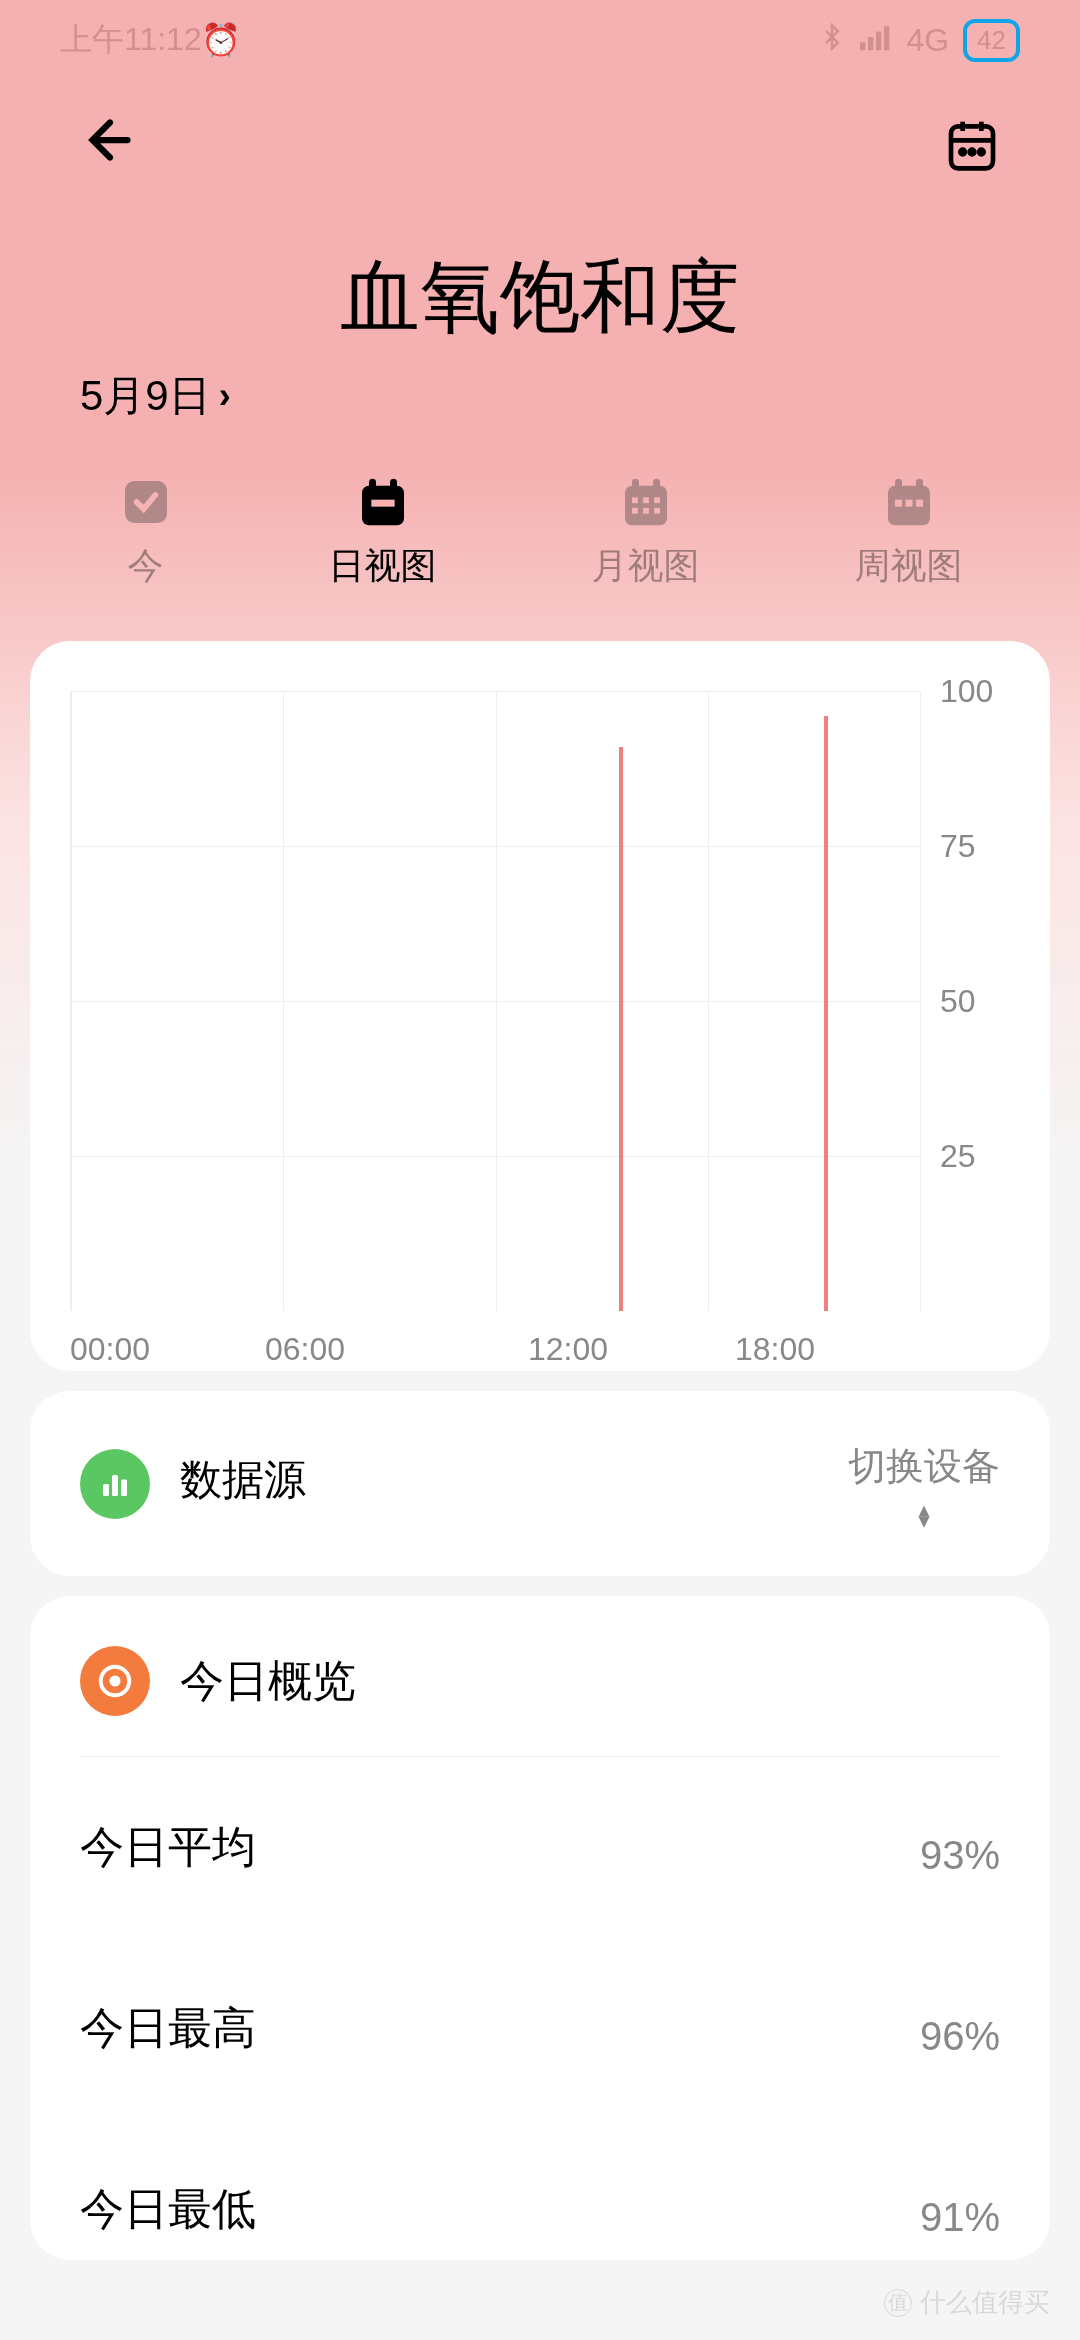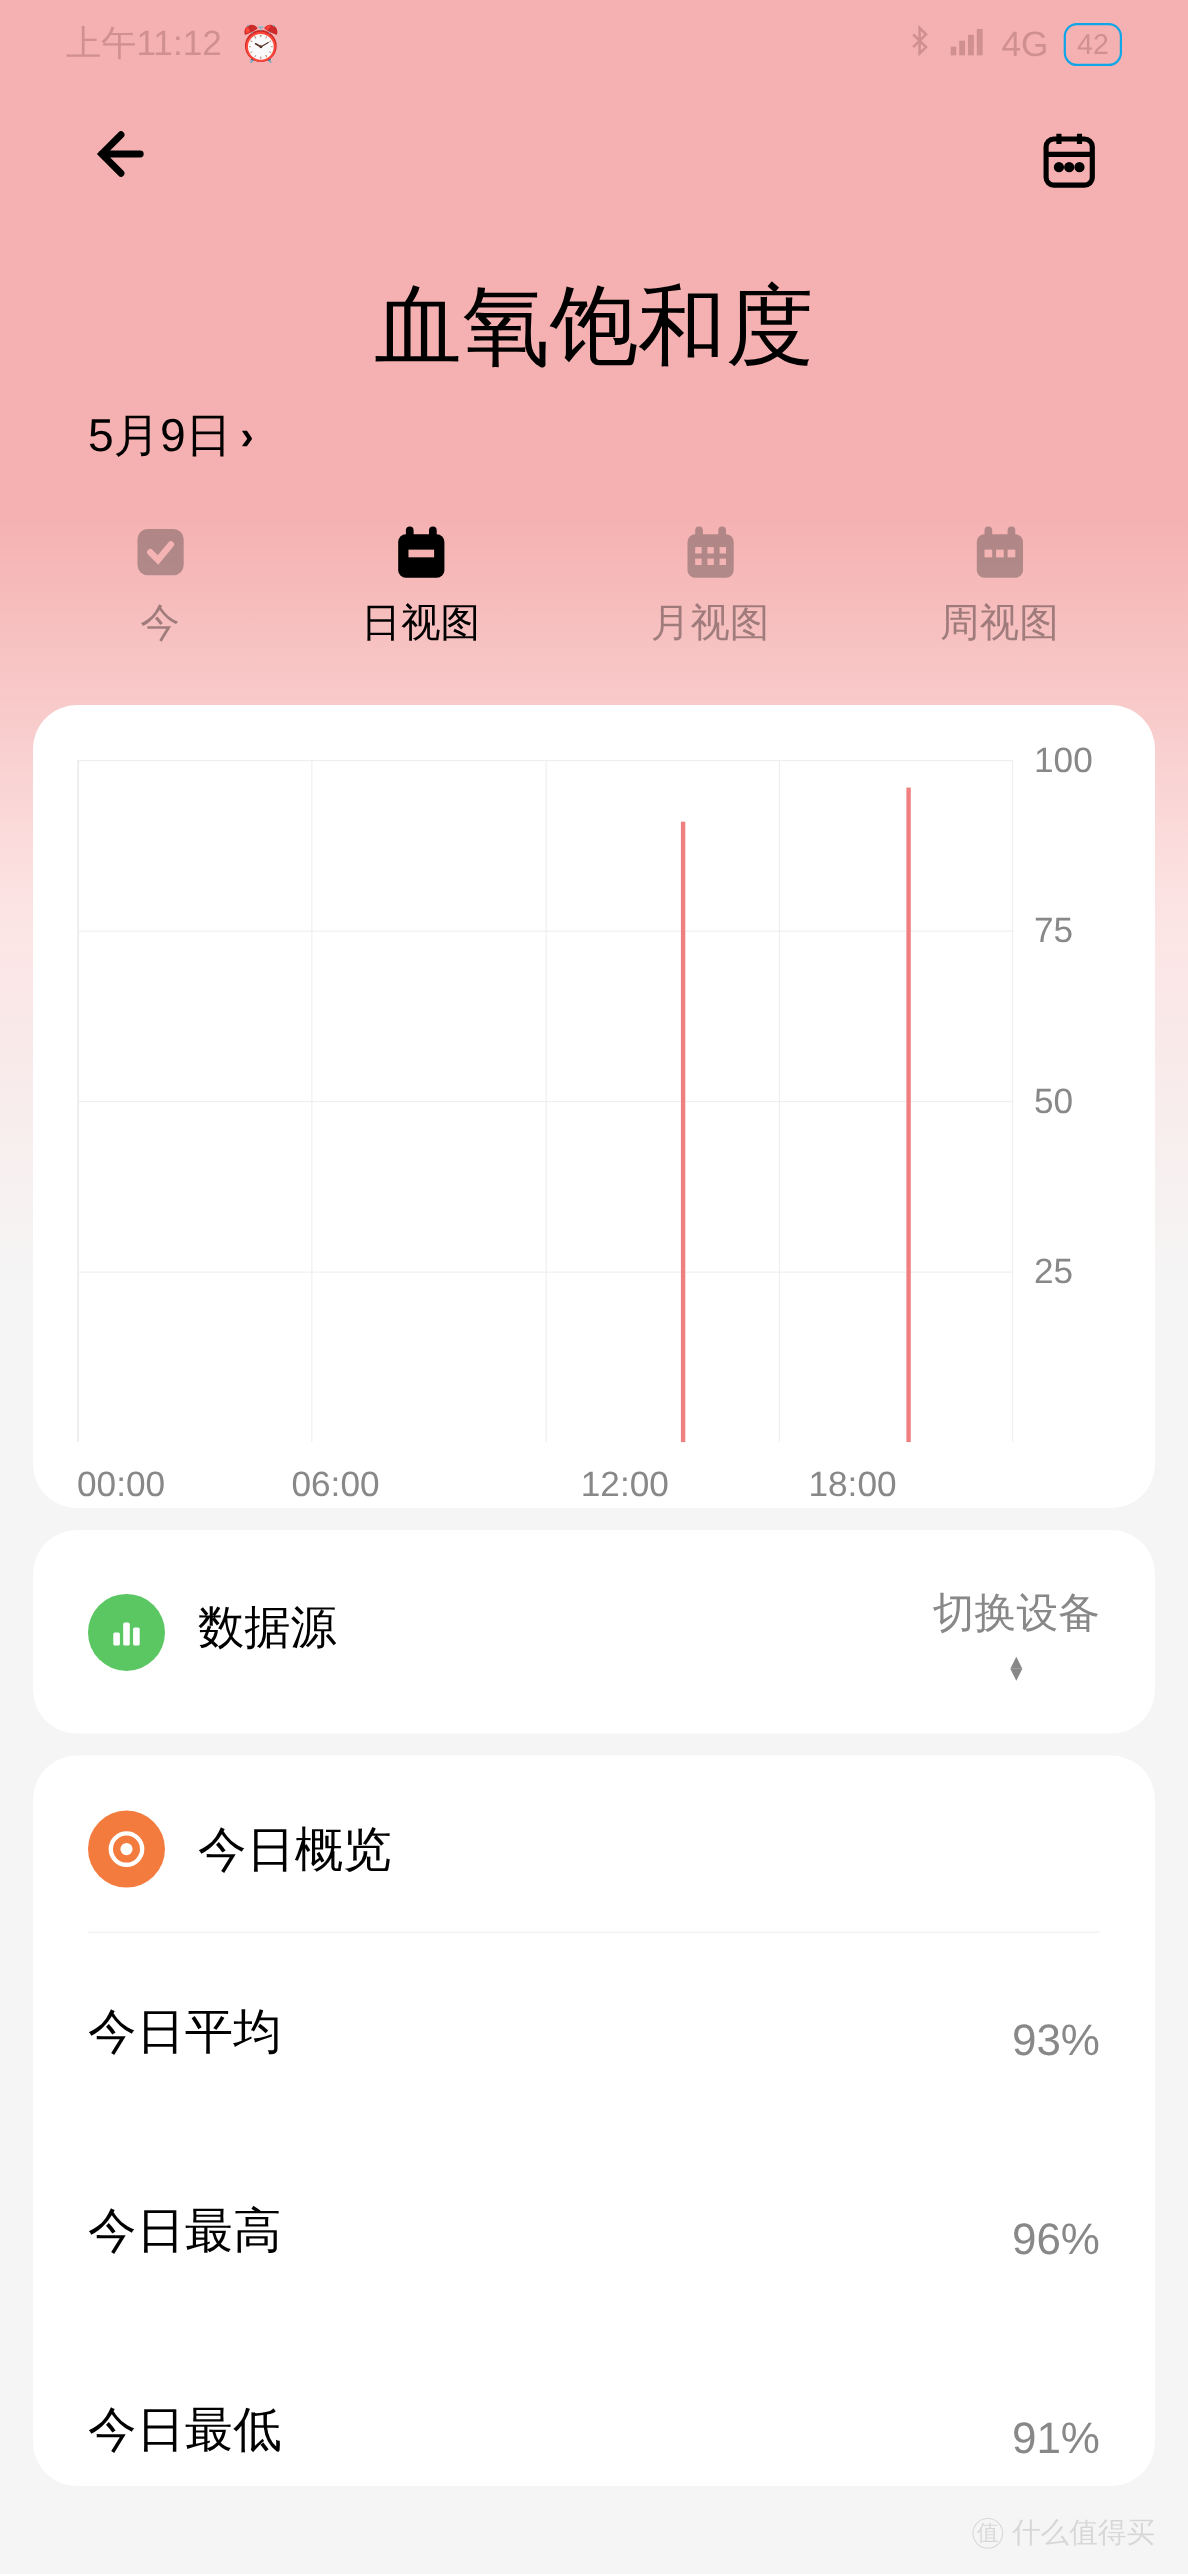--- a/index.html
+++ b/index.html
@@ -13,21 +13,21 @@
     }
     .status-bar {
       height: 80px;
       display: flex;
       justify-content: space-between;
       align-items: center;
       padding: 0 60px;
       color: #d09090;
       font-size: 32px;
     }
-    .status-left { display: flex; align-items: center; gap: 16px; }
+    .status-left { display: flex; align-items: center; }
     .status-right { display: flex; align-items: center; gap: 14px; }
     .header {
       padding: 30px 80px 10px;
     }
     .header-top {
       display: flex;
       justify-content: space-between;
       align-items: center;
       margin-bottom: 60px;
     }
@@ -191,21 +191,21 @@
     </span>
     <span>
       <svg width="32" height="28" viewBox="0 0 24 20">
           <rect x="0" y="14" width="4" height="6" fill="#d09090"></rect>
           <rect x="6" y="10" width="4" height="10" fill="#d09090"></rect>
           <rect x="12" y="6" width="4" height="14" fill="#d09090"></rect>
           <rect x="18" y="2" width="4" height="18" fill="#d09090"></rect>
         </svg>
     </span>
     <span>4G</span>
-    <span style="border:2px solid #0ea5e9;border-radius:12px;padding:2px 10px;font-size:26px">42</span>
+    <span style="border:4px solid #0ea5e9;border-radius:12px;padding:2px 10px;font-size:26px">42</span>
   </div>
 </div>
 
 <div class="header">
   <div class="header-top">
     <div class="back-btn">
       <svg width="60" height="60" viewBox="0 0 24 24" fill="none" stroke="#000" stroke-width="2.5" stroke-linecap="round">
           <path d="M19 12H5M12 5l-7 7 7 7"></path>
         </svg>
     </div>

